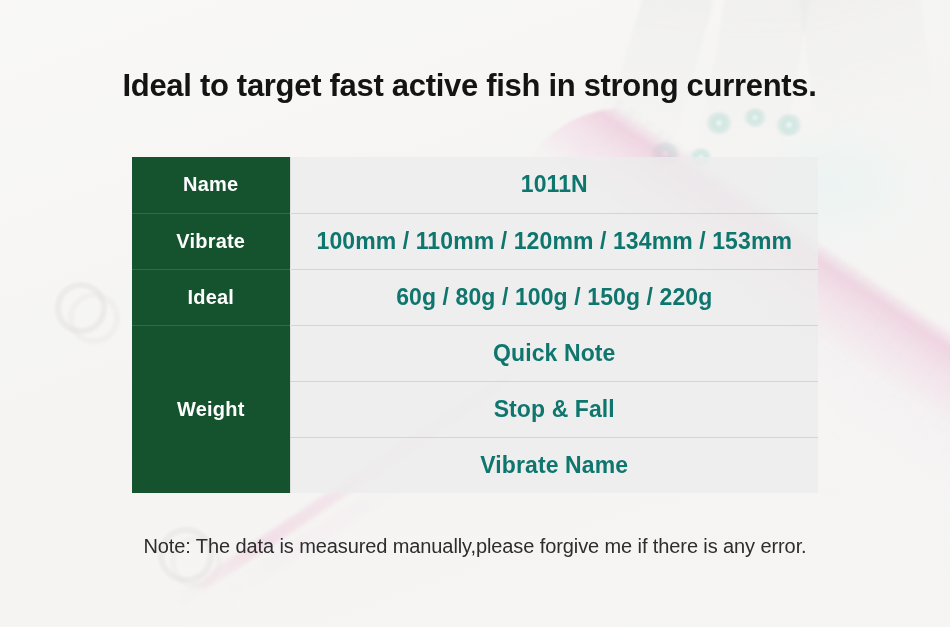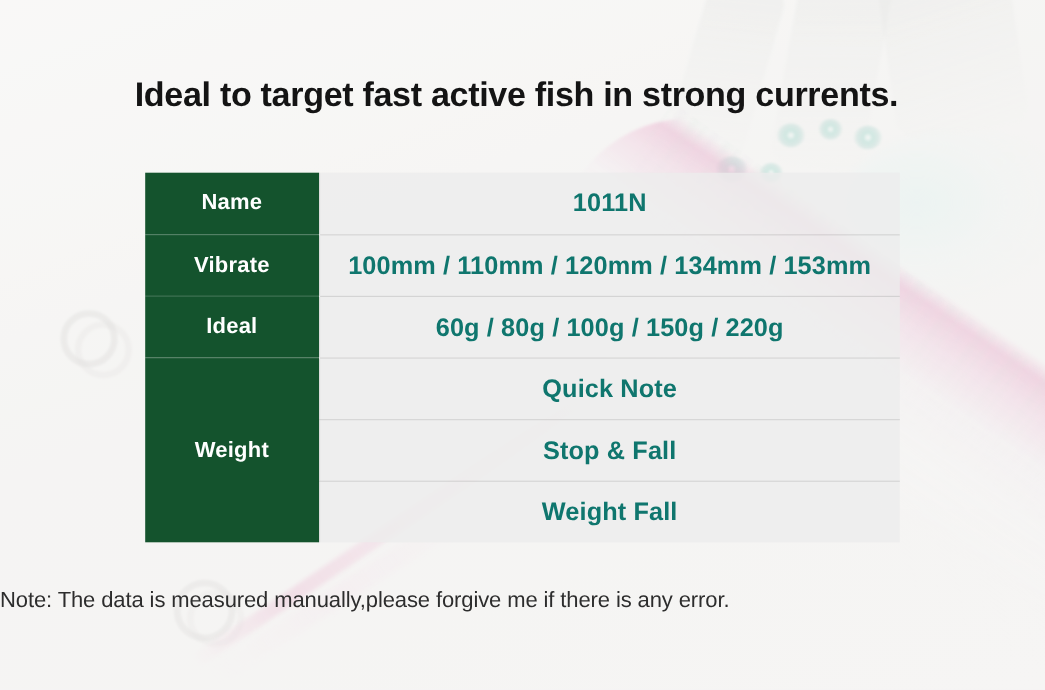--- a/index.html
+++ b/index.html
@@ -230,21 +230,21 @@
     border-left: 1px solid rgba(180,180,180,0.30);
     white-space: nowrap;
   }
   .value-cell.last-row { border-bottom: none; }
 
   .note {
     position: absolute;
     top: 535px;
     left: 0;
     width: 950px;
-    text-align: left;
+    text-align: center;
     font-size: 20px;
     font-weight: normal;
     color: #2d2d2d;
     letter-spacing: -0.1px;
     white-space: nowrap;
   }
 </style>
 </head>
 <body>
 
@@ -295,20 +295,20 @@
         <td class="value-cell">60g / 80g / 100g / 150g / 220g</td>
       </tr>
       <tr>
         <td class="label-cell rowspan-cell" rowspan="3">Weight</td>
         <td class="value-cell">Quick Note</td>
       </tr>
       <tr>
         <td class="value-cell">Stop &amp; Fall</td>
       </tr>
       <tr>
-        <td class="value-cell last-row">Weight Fall</td>
+        <td class="value-cell last-row">Vibrate Name</td>
       </tr>
     </tbody>
   </table>
 
   <div class="note">Note: The data is measured manually,please forgive me if there is any error.</div>
 
 </div>
 
 </body></html>

